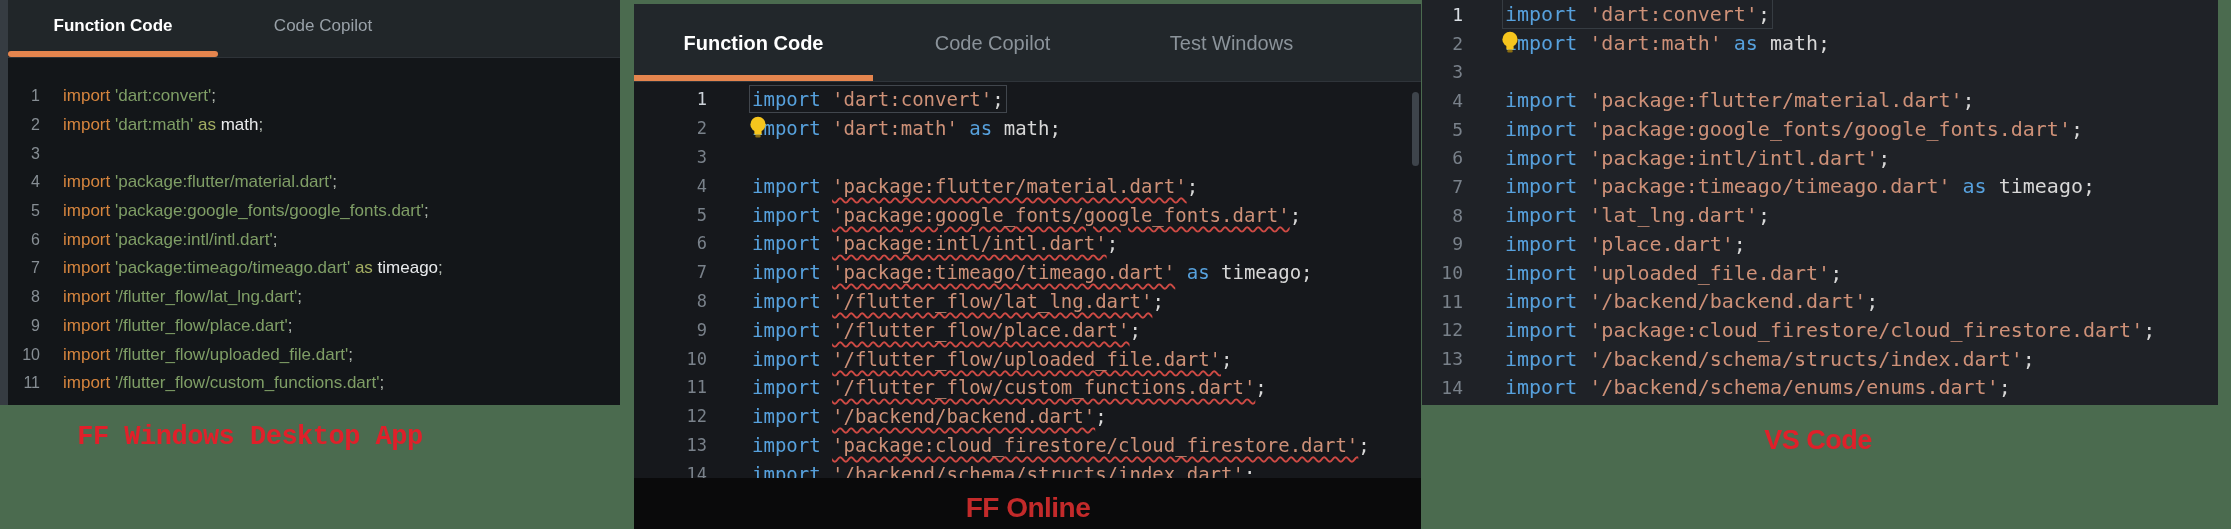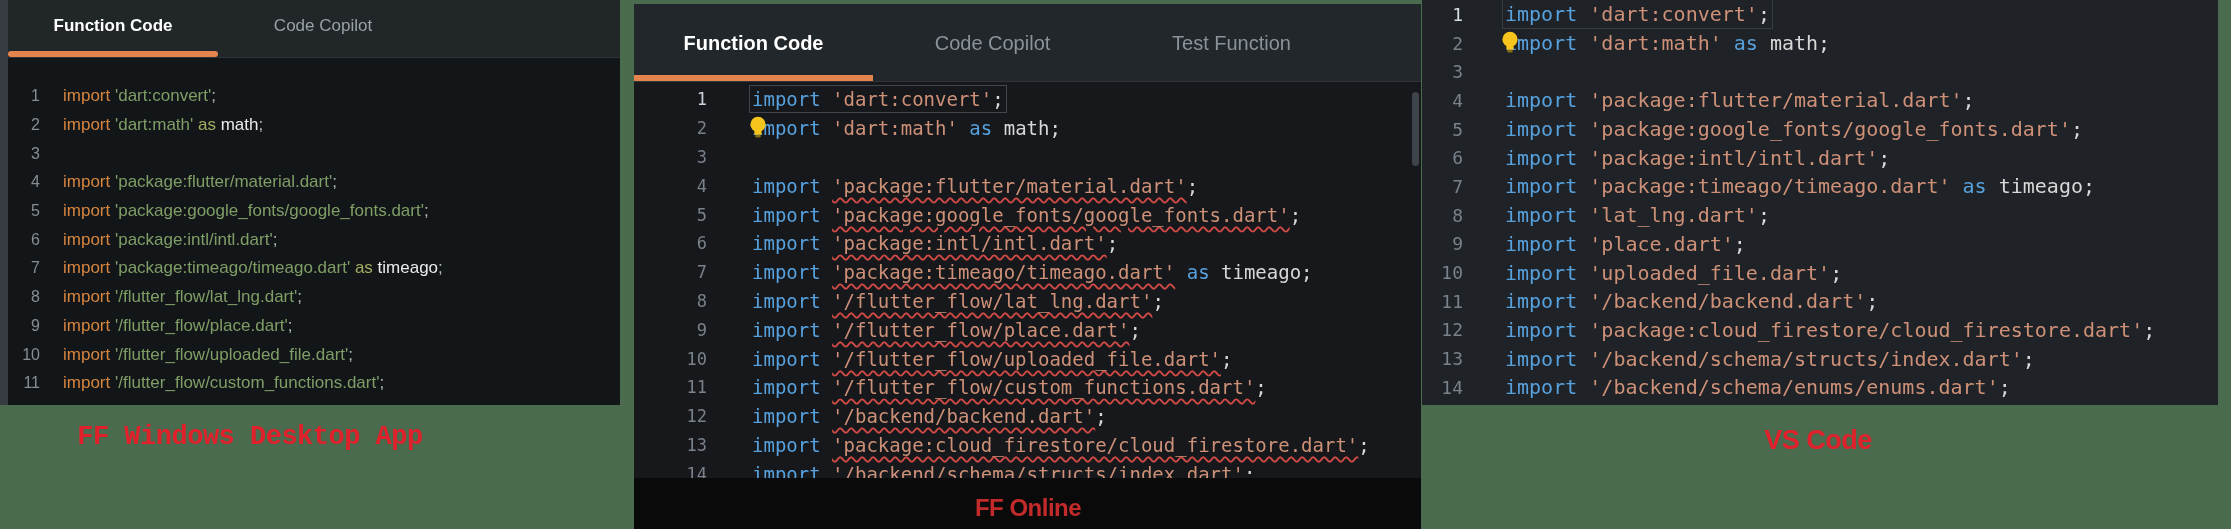--- a/index.html
+++ b/index.html
@@ -63,41 +63,41 @@
   
   .bulb{position:absolute;width:18px;height:23px;top:2px;z-index:3;}
   #p-mid .bulb{left:115px;} #p-right .bulb{left:79px;}
 
   
   #mid-footer{position:absolute;left:634px;top:478px;width:787px;height:51px;background:#0a0a0b;}
 
   
   .caption{position:absolute;transform:translate(-50%,-50%);font-weight:bold;white-space:nowrap;letter-spacing:-0.5px;}
   #cap-left{left:250px;top:437px;font-size:27px;color:#e0202a;font-family:Liberation Mono, monospace;}
-  #cap-mid{left:1028px;top:508px;font-size:24px;color:#c32a2a;}
+  #cap-mid{left:1028px;top:508px;font-size:28px;color:#c32a2a;}
   #cap-right{left:1818px;top:440px;font-size:27px;color:#e0202a;}
 </style>
 </head>
 <body>
 
 <div class="panel" id="p-left">
   <div class="edge-strip"></div>
   <div class="tabbar">
     <div class="tab t0">Function Code</div>
     <div class="tab t1">Code Copilot</div>
     <div class="underline"></div>
   </div>
   <div class="code"><div class="line"><span class="ln">1</span><span class="lt"><span class="k">import </span><span class="s">'dart:convert'</span><span class="p">;</span></span></div><div class="line"><span class="ln">2</span><span class="lt"><span class="k">import </span><span class="s">'dart:math'</span><span class="k2"> as </span><span class="id">math</span><span class="p">;</span></span></div><div class="line"><span class="ln">3</span><span class="lt"></span></div><div class="line"><span class="ln">4</span><span class="lt"><span class="k">import </span><span class="s">'package:flutter/material.dart'</span><span class="p">;</span></span></div><div class="line"><span class="ln">5</span><span class="lt"><span class="k">import </span><span class="s">'package:google_fonts/google_fonts.dart'</span><span class="p">;</span></span></div><div class="line"><span class="ln">6</span><span class="lt"><span class="k">import </span><span class="s">'package:intl/intl.dart'</span><span class="p">;</span></span></div><div class="line"><span class="ln">7</span><span class="lt"><span class="k">import </span><span class="s">'package:timeago/timeago.dart'</span><span class="k2"> as </span><span class="id">timeago</span><span class="p">;</span></span></div><div class="line"><span class="ln">8</span><span class="lt"><span class="k">import </span><span class="s">'/flutter_flow/lat_lng.dart'</span><span class="p">;</span></span></div><div class="line"><span class="ln">9</span><span class="lt"><span class="k">import </span><span class="s">'/flutter_flow/place.dart'</span><span class="p">;</span></span></div><div class="line"><span class="ln">10</span><span class="lt"><span class="k">import </span><span class="s">'/flutter_flow/uploaded_file.dart'</span><span class="p">;</span></span></div><div class="line"><span class="ln">11</span><span class="lt"><span class="k">import </span><span class="s">'/flutter_flow/custom_functions.dart'</span><span class="p">;</span></span></div><div class="line"><span class="ln">12</span><span class="lt"><span class="k">import </span><span class="s">'/backend/backend.dart'</span><span class="p">;</span></span></div></div>
 </div>
 
 <div class="panel" id="p-mid">
   <div class="tabbar">
     <div class="tab t0">Function Code</div>
     <div class="tab t1">Code Copilot</div>
-    <div class="tab t2">Test Function</div>
+    <div class="tab t2">Test Windows</div>
     <div class="underline"></div>
   </div>
   <div class="code"><div class="line cur"><span class="ln">1</span><span class="lt"><span class="k">import </span><span class="s">'dart:convert'</span><span class="p">;</span></span></div><div class="line"><span class="ln">2</span><span class="lt"><span class="k">import </span><span class="s">'dart:math'</span><span class="k2"> as </span><span class="id">math</span><span class="p">;</span></span><span class="bulb"><svg viewBox="0 0 14 19" width="18" height="23">
             <circle cx="7" cy="7" r="6.3" fill="#f6c51d"></circle>
             <rect x="4" y="12" width="6" height="3.5" rx="1" fill="#f6c51d"></rect>
             <rect x="4.8" y="15.5" width="4.4" height="2.2" rx="1" fill="#8a6d10"></rect>
           </svg></span></div><div class="line"><span class="ln">3</span><span class="lt"></span></div><div class="line"><span class="ln">4</span><span class="lt"><span class="k">import </span><span class="s sq">'package:flutter/material.dart'</span><span class="p">;</span></span></div><div class="line"><span class="ln">5</span><span class="lt"><span class="k">import </span><span class="s sq">'package:google_fonts/google_fonts.dart'</span><span class="p">;</span></span></div><div class="line"><span class="ln">6</span><span class="lt"><span class="k">import </span><span class="s sq">'package:intl/intl.dart'</span><span class="p">;</span></span></div><div class="line"><span class="ln">7</span><span class="lt"><span class="k">import </span><span class="s sq">'package:timeago/timeago.dart'</span><span class="k2"> as </span><span class="id">timeago</span><span class="p">;</span></span></div><div class="line"><span class="ln">8</span><span class="lt"><span class="k">import </span><span class="s sq">'/flutter_flow/lat_lng.dart'</span><span class="p">;</span></span></div><div class="line"><span class="ln">9</span><span class="lt"><span class="k">import </span><span class="s sq">'/flutter_flow/place.dart'</span><span class="p">;</span></span></div><div class="line"><span class="ln">10</span><span class="lt"><span class="k">import </span><span class="s sq">'/flutter_flow/uploaded_file.dart'</span><span class="p">;</span></span></div><div class="line"><span class="ln">11</span><span class="lt"><span class="k">import </span><span class="s sq">'/flutter_flow/custom_functions.dart'</span><span class="p">;</span></span></div><div class="line"><span class="ln">12</span><span class="lt"><span class="k">import </span><span class="s sq">'/backend/backend.dart'</span><span class="p">;</span></span></div><div class="line"><span class="ln">13</span><span class="lt"><span class="k">import </span><span class="s sq">'package:cloud_firestore/cloud_firestore.dart'</span><span class="p">;</span></span></div><div class="line"><span class="ln">14</span><span class="lt"><span class="k">import </span><span class="s sq">'/backend/schema/structs/index.dart'</span><span class="p">;</span></span></div></div>
   <div class="scrollthumb"></div>
 </div>
 

